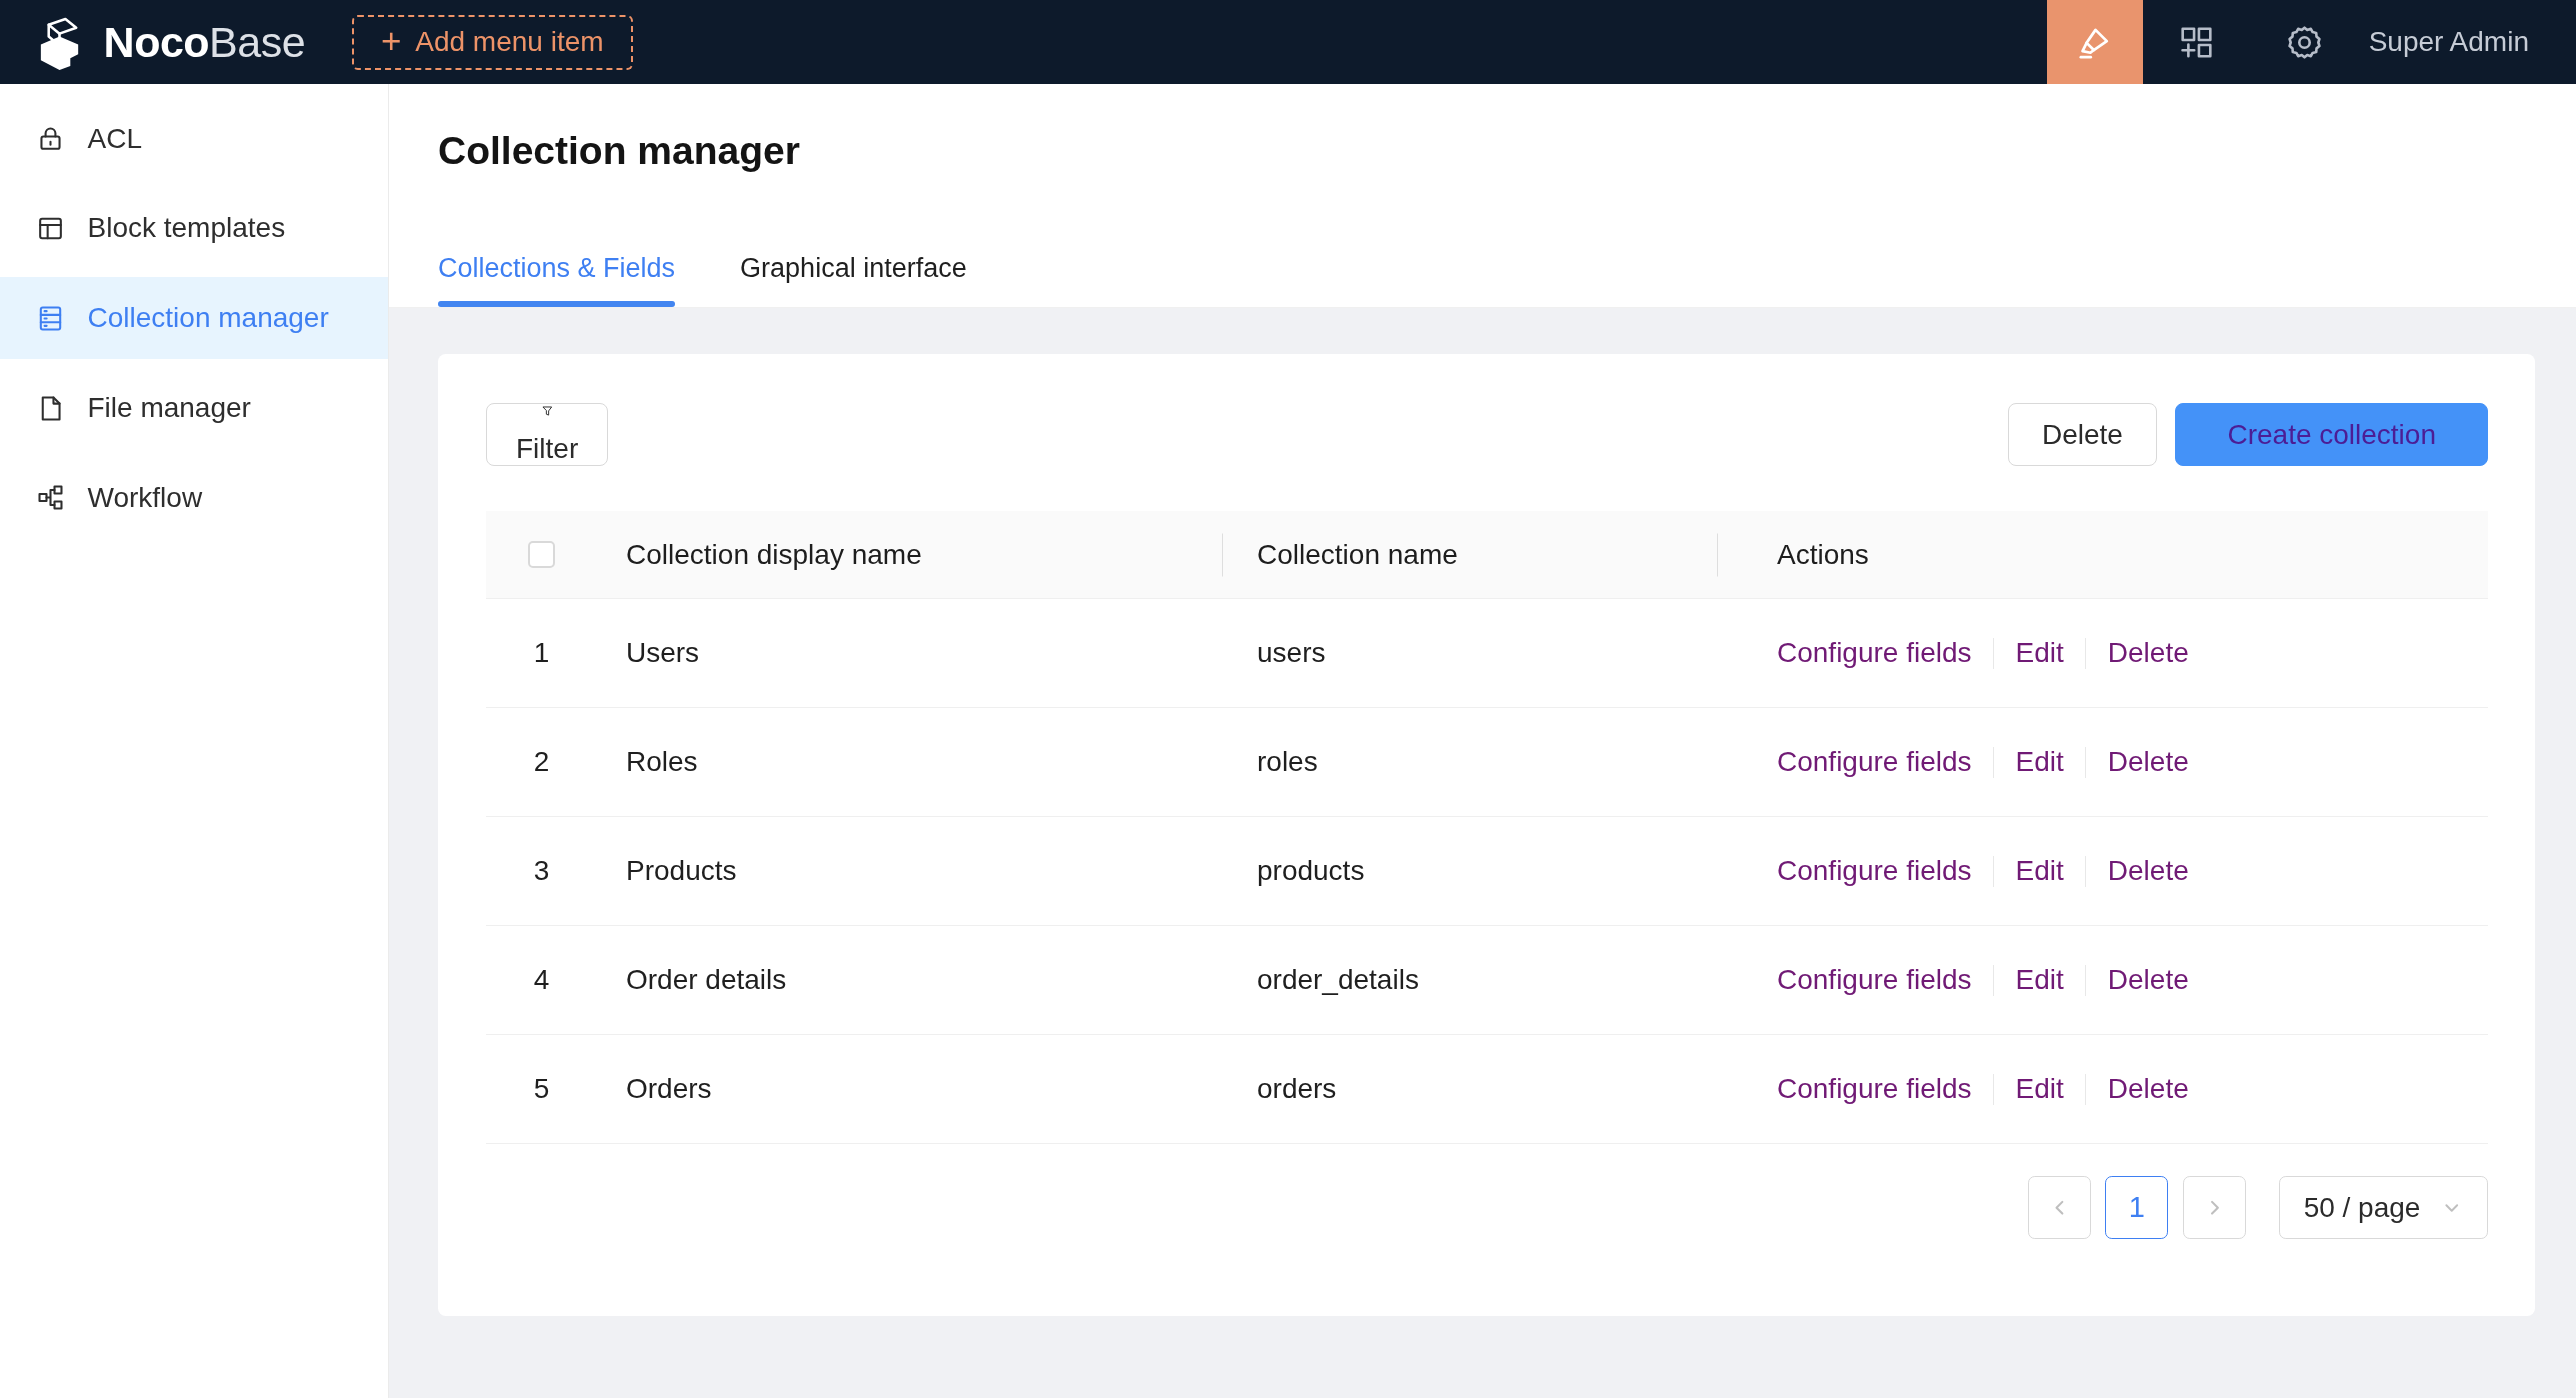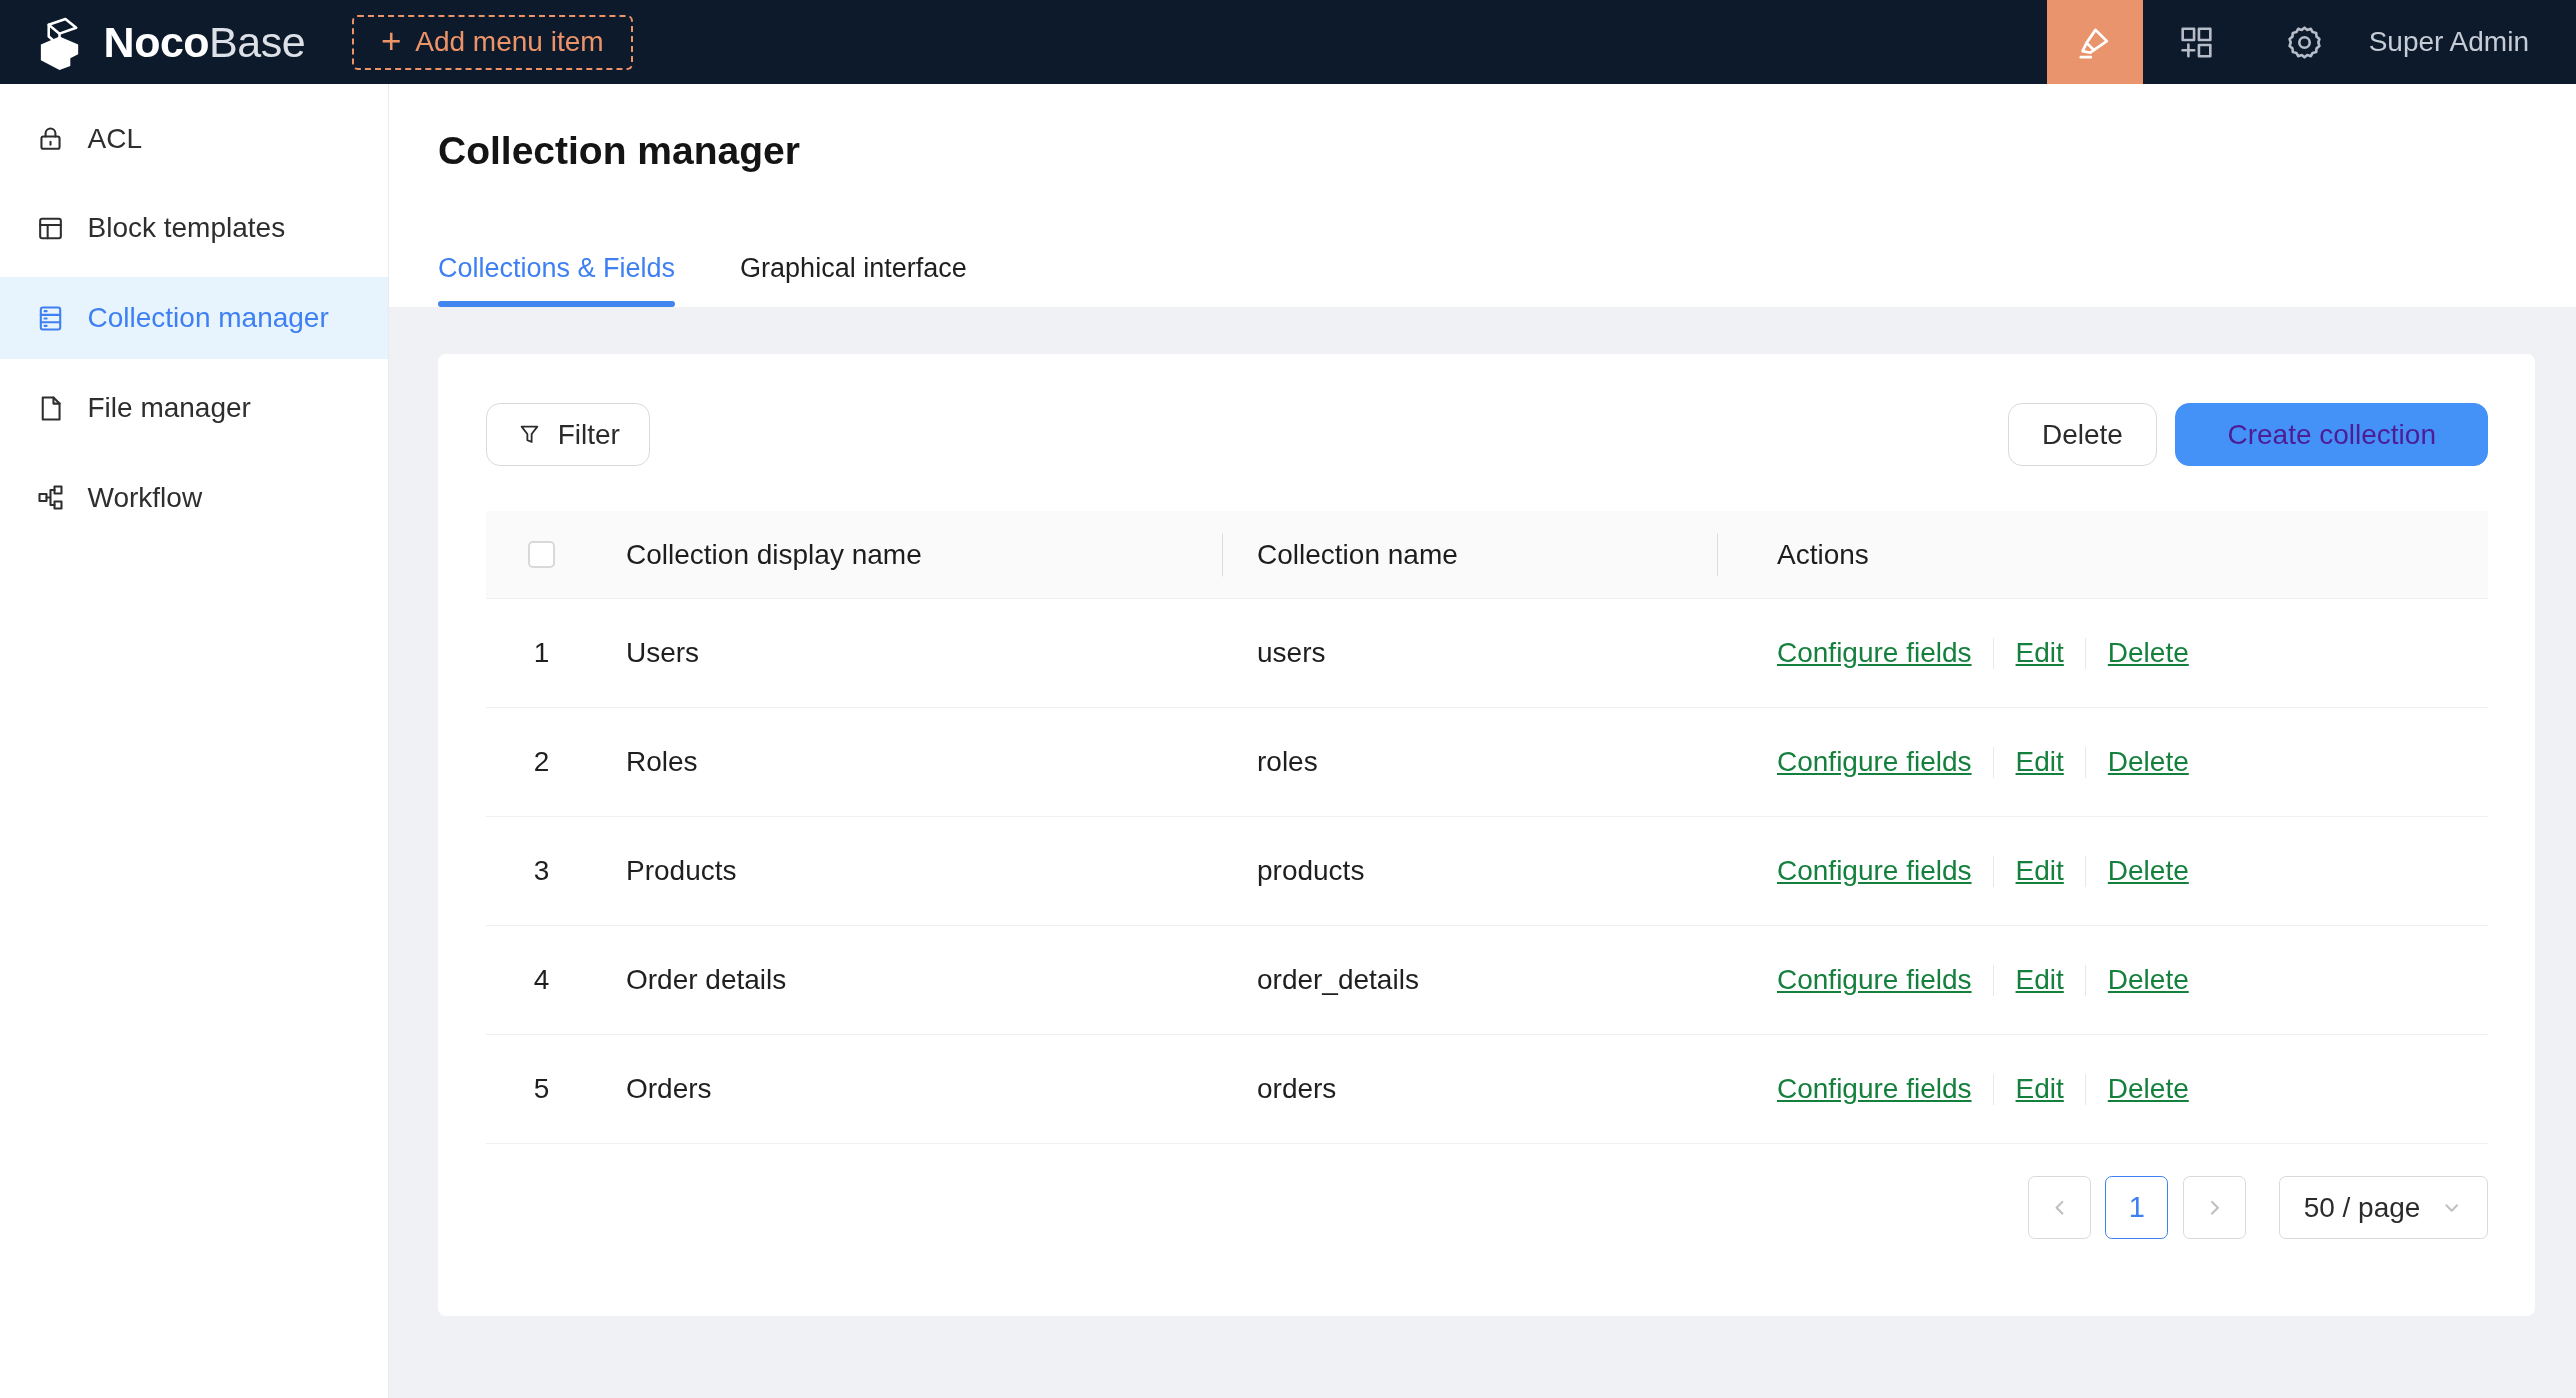--- a/index.html
+++ b/index.html
@@ -50,22 +50,22 @@
 
   
   .content { position:absolute; left:389px; top:308px; width:2187px; height:1090px;
              background:#f0f1f4; }
   .panel { position:absolute; left:49px; top:46px; width:2097px; height:962px;
            background:#ffffff; border-radius:7.8px; }
 
   .toolbar { position:absolute; left:48px; right:47px; top:49px; height:63px;
              display:flex; align-items:center; justify-content:space-between; }
   .btn { height:63px; display:flex; align-items:center; justify-content:center;
-         border-radius:14px; font-size:28px; cursor:pointer; background:#ffffff;
-         border:1px solid #d9d9d9; color:#2b2b2b; }
+         border-radius:8px; font-size:28px; cursor:pointer; background:#ffffff;
+         border:1px solid #d9d9d9; color:#2b2b2b;flex-direction:column; }
   .filter-btn { padding:0 29px; gap:14.7px; }
   .filter-btn svg { width:27px; height:27px; stroke:#2b2b2b; }
   .toolbar-right { display:flex; gap:18.6px; }
   .delete-btn { padding:0 33px; }
   .create-btn { padding:0 51px; background:#4492f8; border:1px solid #4492f8; color:#4c1d95; }
 
   
   .table { position:absolute; left:48px; right:47px; top:157px; }
   .t-head { display:flex; align-items:center; height:88px; background:#fafafa;
             border-bottom:1px solid #efefef; font-size:28px; font-weight:400; color:#1d1d1d; }
@@ -74,21 +74,21 @@
   .c-sel { width:111px; flex:0 0 111px; display:flex; align-items:center; justify-content:center; }
   .c-display { width:625px; flex:0 0 625px; padding-left:29px; position:relative; }
   .c-name { width:459px; flex:0 0 459px; padding-left:35px; position:relative; }
   .c-actions { flex:1; padding-left:60px; position:relative; display:flex; align-items:center;margin-left:36px; }
   .t-head .c-name::before, .t-head .c-actions::before {
       content:""; position:absolute; left:0; top:50%; transform:translateY(-50%);
       width:1px; height:43px; background:#dedede; }
   .checkbox { width:27px; height:27px; border:2px solid #d9d9d9; border-radius:4.9px;
               background:#ffffff; cursor:pointer; }
   .row-index { text-align:center; width:100%; }
-  .link { color:#15803d; cursor:pointer; white-space:nowrap;text-decoration:underline; }
+  .link { color:#701a75; cursor:pointer; white-space:nowrap; }
   .action-sep { width:1px; height:31px; background:#e8e8e8; margin:0 21.5px; }
 
   
   .pagination { position:absolute; right:47px; top:822px; height:63px;
                 display:flex; align-items:center; }
   .page-btn { width:63px; height:63px; border:1px solid #d9d9d9; border-radius:6.8px;
               background:#ffffff; display:flex; align-items:center; justify-content:center;
               cursor:pointer; margin-left:14.7px; }
   .page-btn:first-child { margin-left:0; }
   .page-btn svg { width:25.4px; height:25.4px; stroke:#bfbfbf; }

